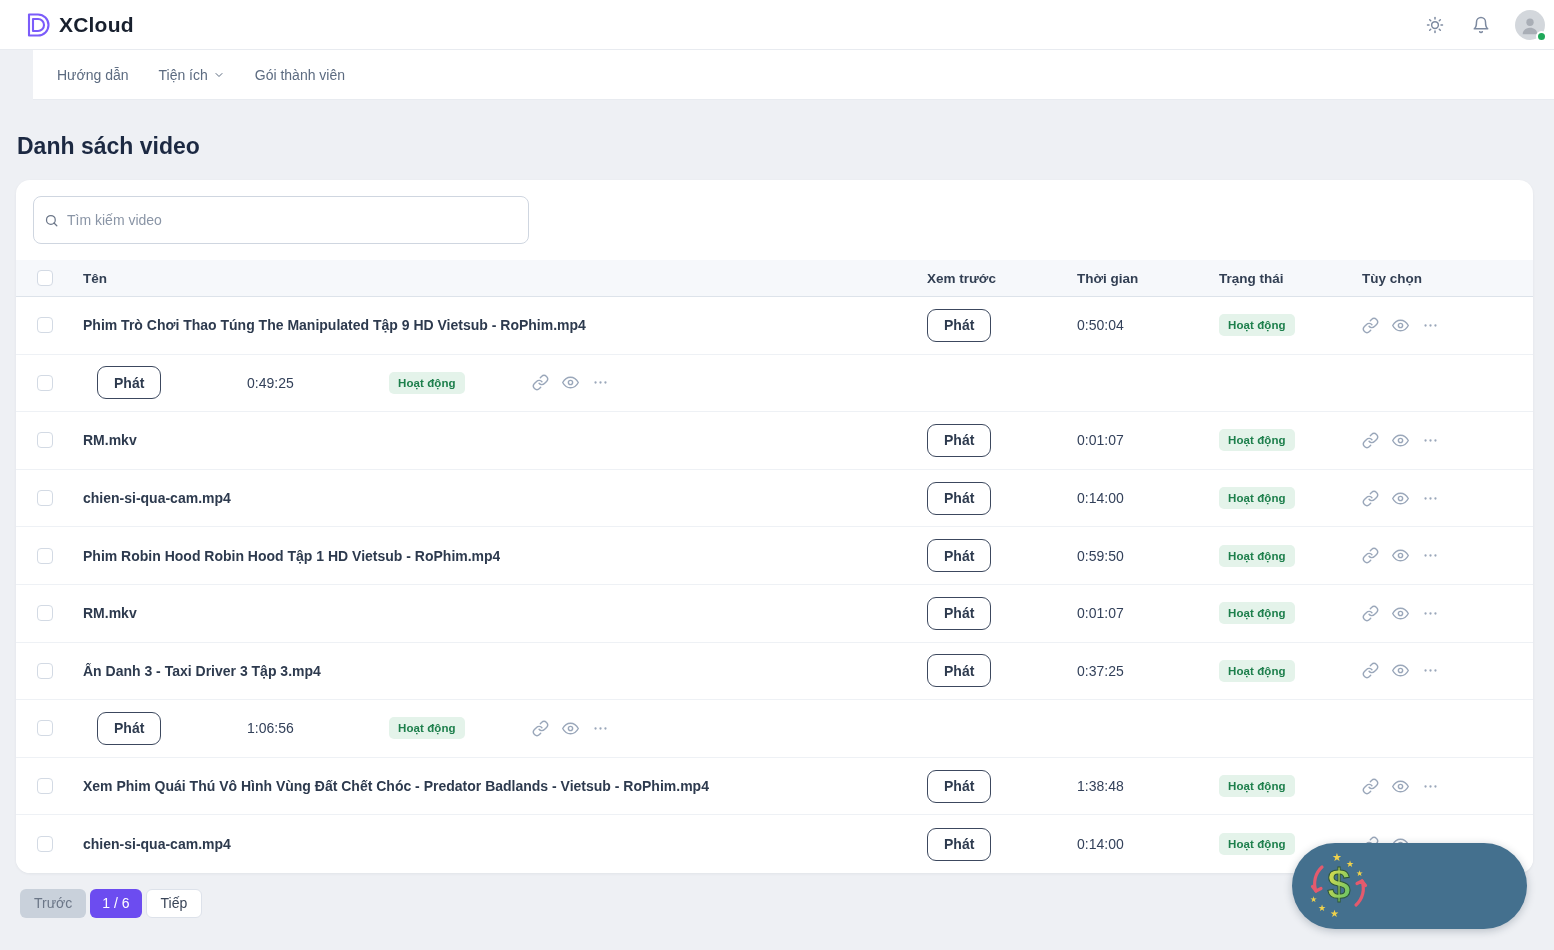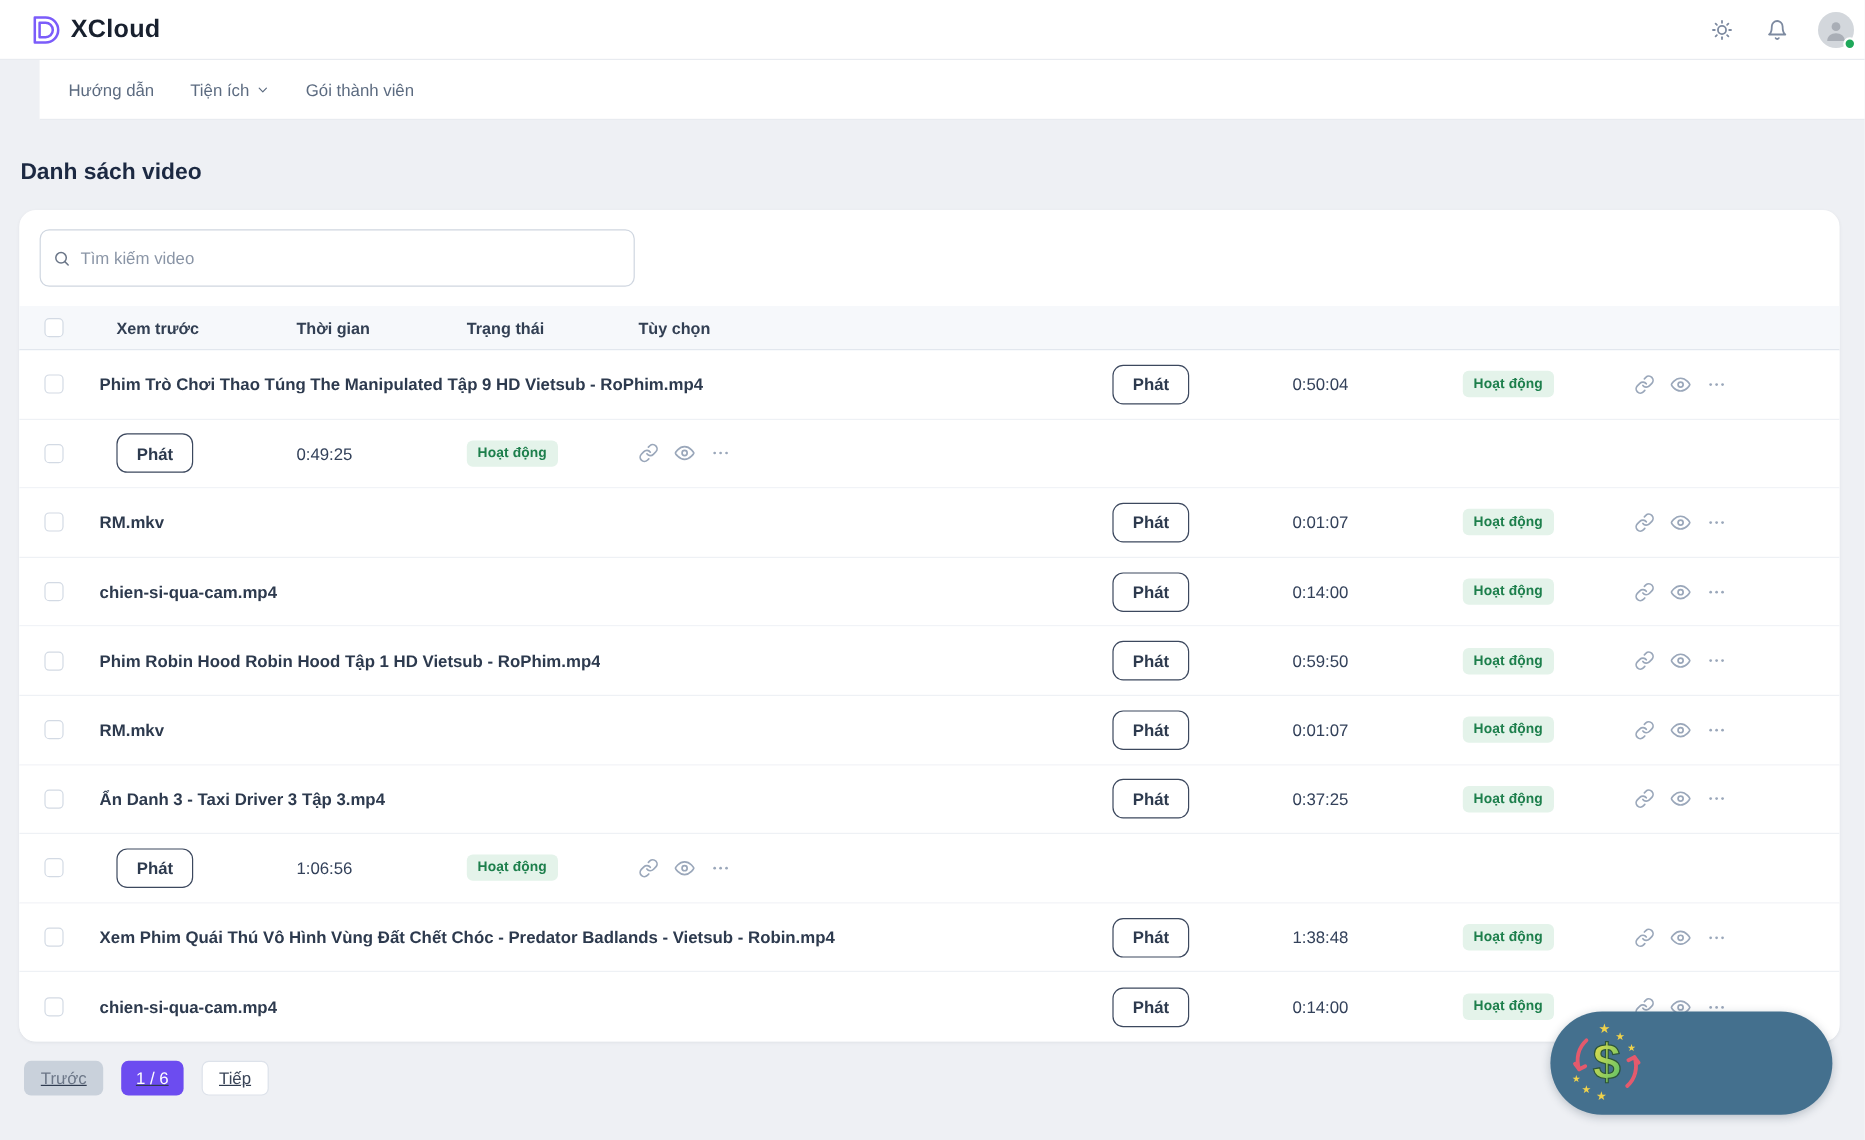--- a/index.html
+++ b/index.html
@@ -24,21 +24,21 @@
   .avatar-wrap { position:relative; width:30px; height:30px; cursor:pointer; }
   .avatar-circle { width:30px; height:30px; border-radius:50%; background:#d3d7dc; overflow:hidden; display:flex; align-items:center; justify-content:center; }
   .avatar-circle svg { width:22px; height:22px; fill:#a9aeb6; }
   .status-dot { position:absolute; right:-2px; bottom:-2px; width:11px; height:11px; border-radius:50%; background:#1fa85a; border:2px solid #fff; }
   
   .navbar { height:50px; background:#fff; border-bottom:1px solid #e8ebf0; display:flex; align-items:center; gap:30px; padding:0 24px;margin-left:33px; }
   .nav-item { font-size:14px; color:#5c6b80; cursor:pointer; display:flex; align-items:center; gap:5px; }
   .nav-item svg { width:12px; height:12px; stroke:#5c6b80; fill:none; stroke-width:2; stroke-linecap:round; stroke-linejoin:round; }
   
   .main { padding:0 21px 0 16px; }
-  .page-title { font-size:19px; font-weight:700; color:#1c2942; margin:33px 0 20px; padding-left:1px; }
+  .page-title { font-size:23px; font-weight:700; color:#1c2942; margin:33px 0 20px; padding-left:1px; }
   .card {
     background:#fff; border-radius:14px; box-shadow:0 1px 3px rgba(20,30,55,.06);
     overflow:hidden;
   }
   .search-wrap { margin:16px 17px; }
   .search-box {
     width:496px; height:48px; border:1px solid #cfd6e0; border-radius:8px;
     display:flex; align-items:center; padding:0 10px; gap:8px; background:#fff;
   }
   .search-box svg { width:15px; height:15px; stroke:#6b7688; fill:none; stroke-width:2; stroke-linecap:round; }
@@ -63,21 +63,21 @@
   }
   .dur { font-size:14px; color:#33415a; }
   .badge {
     display:inline-block; background:#e4f3ea; color:#1d7f4c; font-size:11.5px; font-weight:700;
     padding:5px 9px; border-radius:5px; letter-spacing:.1px;
   }
   .opt-icon { width:17px; height:17px; cursor:pointer; display:inline-flex; }
   .opt-icon svg { width:17px; height:17px; stroke:#9aa7ba; fill:none; stroke-width:2; stroke-linecap:round; stroke-linejoin:round; }
   .opt-icon.dots svg circle { fill:#9aa7ba; stroke:none; }
   
-  .pagination { display:flex; align-items:center; gap:15px; margin:16px 0 0 4px;text-decoration:underline; }
+  .pagination { display:flex; align-items:center; gap:4px; margin:16px 0 0 4px; }
   .pg-btn { height:29px; border-radius:6px; font-size:14px; display:flex; align-items:center; padding:0 14px; cursor:pointer; border:none; font-family:inherit; }
   .pg-prev { background:#c9d1db; color:#6b7687; }
   .pg-current { background:#6c4cf0; color:#fff; padding:0 12px; }
   .pg-next { background:#fff; color:#3a4558; border:1px solid #dde2ea; }
   
   .watermark {
     position:fixed; right:27px; bottom:21px; width:235px; height:86px;
     background:#44708e; border-radius:43px; display:flex; align-items:center;
     padding-left:10px; gap:4px; box-shadow:0 2px 8px rgba(20,40,60,.25);
   }
@@ -155,20 +155,23 @@
             <line x1="20.5" y1="20.5" x2="16" y2="16"></line>
           </svg>
         <input type="text" placeholder="Tìm kiếm video" style="">
       </div>
     </div>
 
     <div class="thead">
       <div class="cell c-check">
           <span class="checkbox"></span>
         </div>
+      <div class="cell c-name">
+          <span>Tên</span>
+        </div>
       <div class="cell c-prev">
           <span>Xem trước</span>
         </div>
       <div class="cell c-dur">
           <span>Thời gian</span>
         </div>
       <div class="cell c-status">
           <span>Trạng thái</span>
         </div>
       <div class="cell c-opts">
@@ -482,21 +485,21 @@
               </svg>
             </span>
           </div>
         </div>
 
         <div class="trow">
           <div class="cell c-check">
             <span class="checkbox"></span>
           </div>
           <div class="cell c-name">
-            <span class="vname">Xem Phim Quái Thú Vô Hình Vùng Đất Chết Chóc - Predator Badlands - Vietsub - Robin.mp4</span>
+            <span class="vname">Xem Phim Quái Thú Vô Hình Vùng Đất Chết Chóc - Predator Badlands - Vietsub - RoPhim.mp4</span>
           </div>
           <div class="cell c-prev">
             <button class="play-btn">Phát</button>
           </div>
           <div class="cell c-dur">
             <span class="dur">1:38:48</span>
           </div>
           <div class="cell c-status">
             <span class="badge">Hoạt động</span>
           </div>

